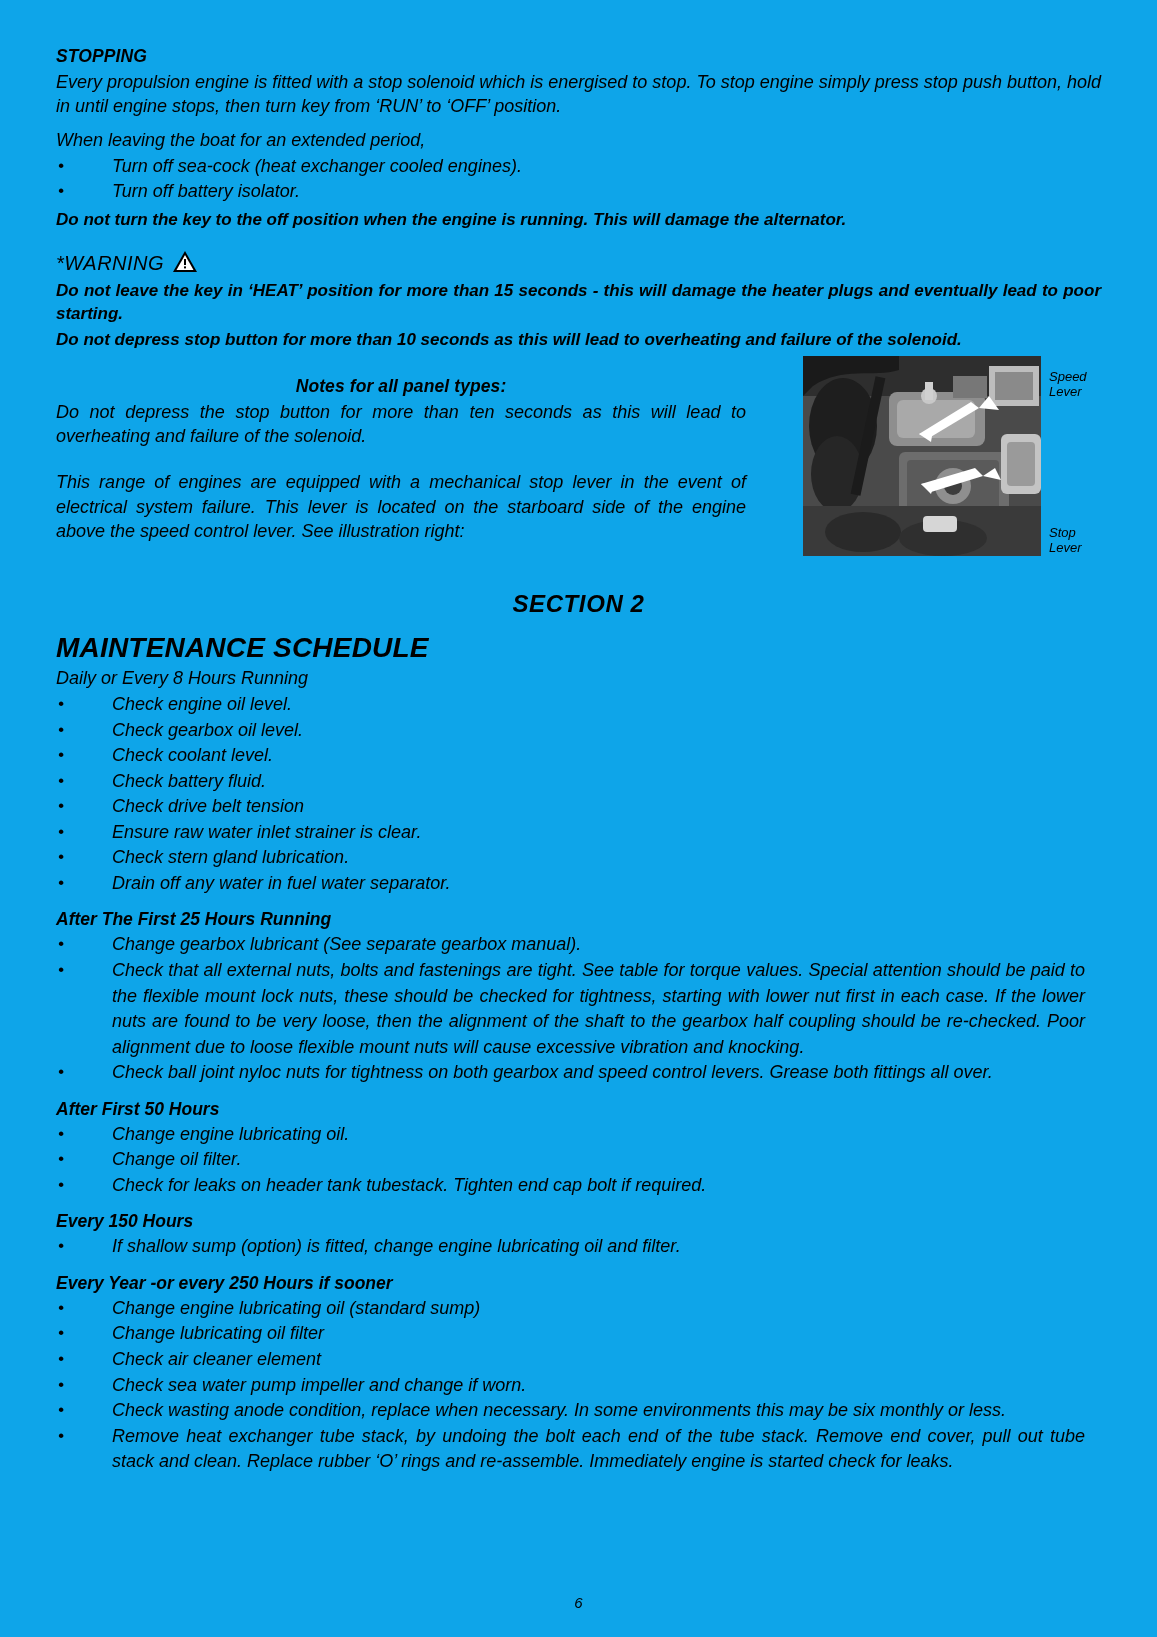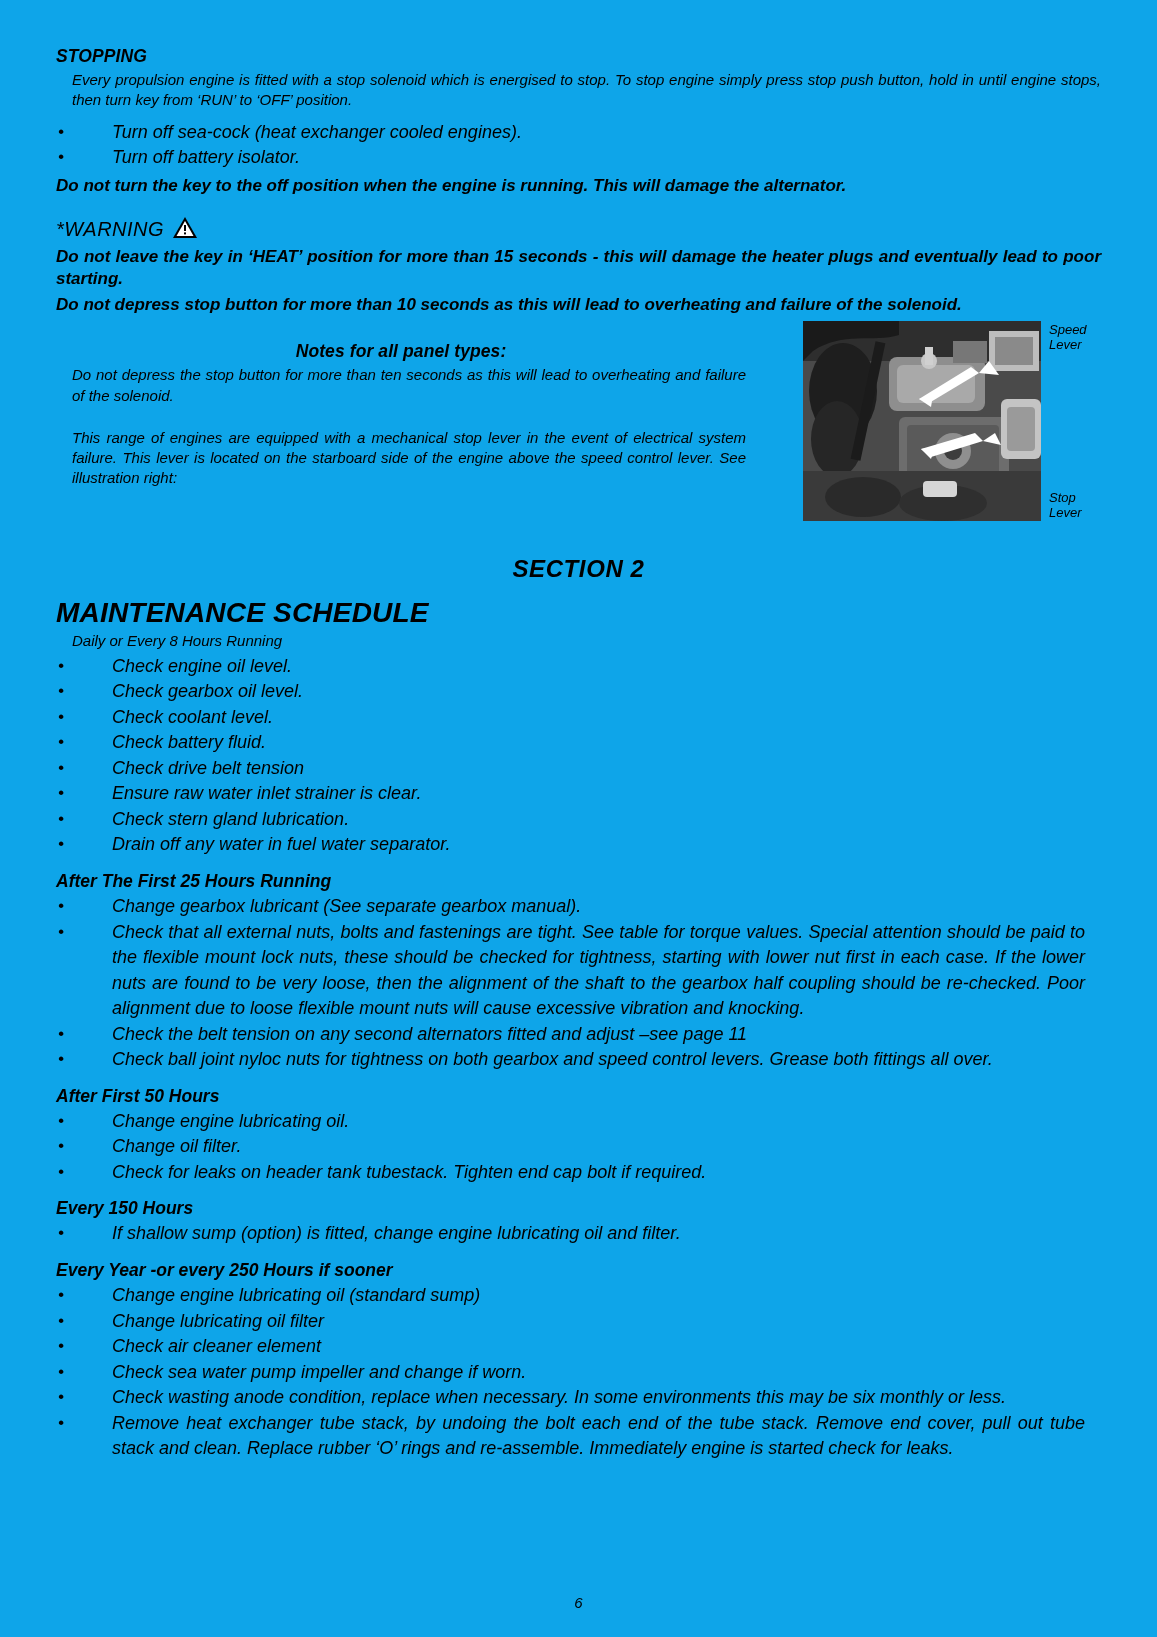--- a/index.html
+++ b/index.html
@@ -22,23 +22,23 @@
     overflow: hidden;
     font-style: italic;
   }
   .h-bold {
     font-weight: bold;
     font-size: 17.5px;
     margin: 0 0 3px 0;
     letter-spacing: 0.1px;
   }
   p, .para {
-    font-size: 15px;
+    font-size: 18px;
     line-height: 1.35;
-    margin: 0 0 9px 16px;
+    margin: 0 0 9px 0;
     text-align: justify;
   }
   .para-tight {
     margin-bottom: 2px;
   }
   .bold-line {
     font-weight: bold;
     font-size: 17px;
     line-height: 1.35;
     margin: 0;
@@ -113,21 +113,21 @@
     margin-left: 2px;
   }
   .callout {
     position: absolute;
     font-size: 13px;
     line-height: 1.15;
     white-space: pre-line;
   }
   .callout.speed {
     left: 248px;
-    top: 2px;
+    top: 14px;
   }
   .callout.stop {
     left: 248px;
     top: 170px;
   }
   .notes-col {
     width: 690px;
   }
   .page-num {
     position: absolute;
@@ -139,20 +139,21 @@
   }
   .clear { clear: both; }
 </style>
 </head>
 <body>
 
 <div class="page">
 
   <h2 class="h-bold">STOPPING</h2>
   <p class="para">Every propulsion engine is fitted with a stop solenoid which is energised to stop.  To stop engine simply press stop push button, hold in until engine stops, then turn key from ‘RUN’ to ‘OFF’ position.</p>
+  <p class="para para-tight">When leaving the boat for an extended period,</p>
 
   <ul class="bullets">
     <li>Turn off sea-cock (heat exchanger cooled engines).</li>
     <li>Turn off battery isolator.</li>
   </ul>
 
   <p class="bold-line" style="margin-top:4px;">Do not turn the key to the off position when the engine is running. This will damage the alternator.</p>
 
   <div class="warn-head">
     <span class="label">*WARNING</span>
@@ -229,21 +230,20 @@
     <li>Check drive belt tension</li>
     <li>Ensure raw water inlet strainer is clear.</li>
     <li>Check stern gland lubrication.</li>
     <li>Drain off any water in fuel water separator.</li>
   </ul>
 
   <div class="sub-head">After The First 25 Hours Running</div>
   <ul class="bullets indent-hang">
     <li>Change gearbox lubricant (See separate gearbox manual).</li>
     <li>Check that all external nuts, bolts and fastenings are tight. See table for torque values. Special attention should be paid to the flexible mount lock nuts, these should be checked for tightness, starting with lower nut first in each case.  If the lower nuts are found to be very loose, then the alignment of the shaft to the gearbox half coupling should be re-checked.  Poor alignment due to loose flexible mount nuts will cause excessive vibration and knocking.</li>
-    <li>Check the belt tension on any second alternators fitted and adjust –see page 11</li>
     <li>Check ball joint nyloc nuts for tightness on both gearbox and speed control levers.  Grease both fittings all over.</li>
   </ul>
 
   <div class="sub-head">After First 50 Hours</div>
   <ul class="bullets">
     <li>Change engine lubricating oil.</li>
     <li>Change oil filter.</li>
     <li>Check for leaks on header tank tubestack.  Tighten end cap bolt if required.</li>
   </ul>
 

